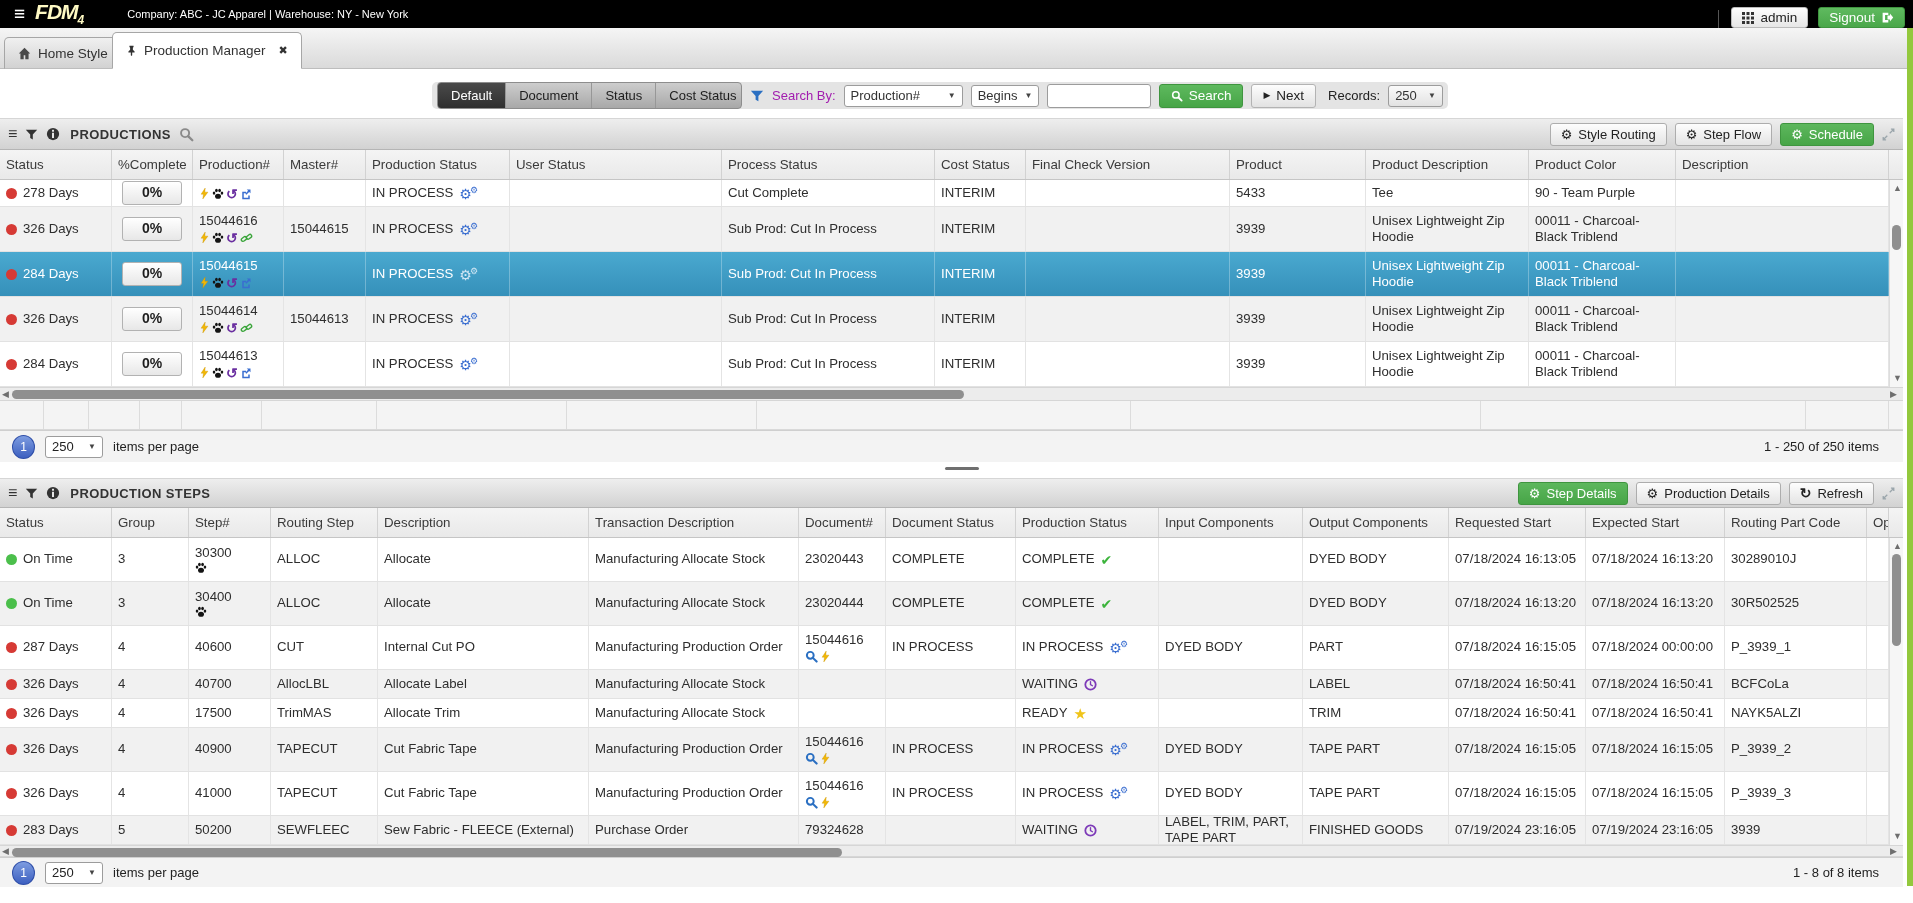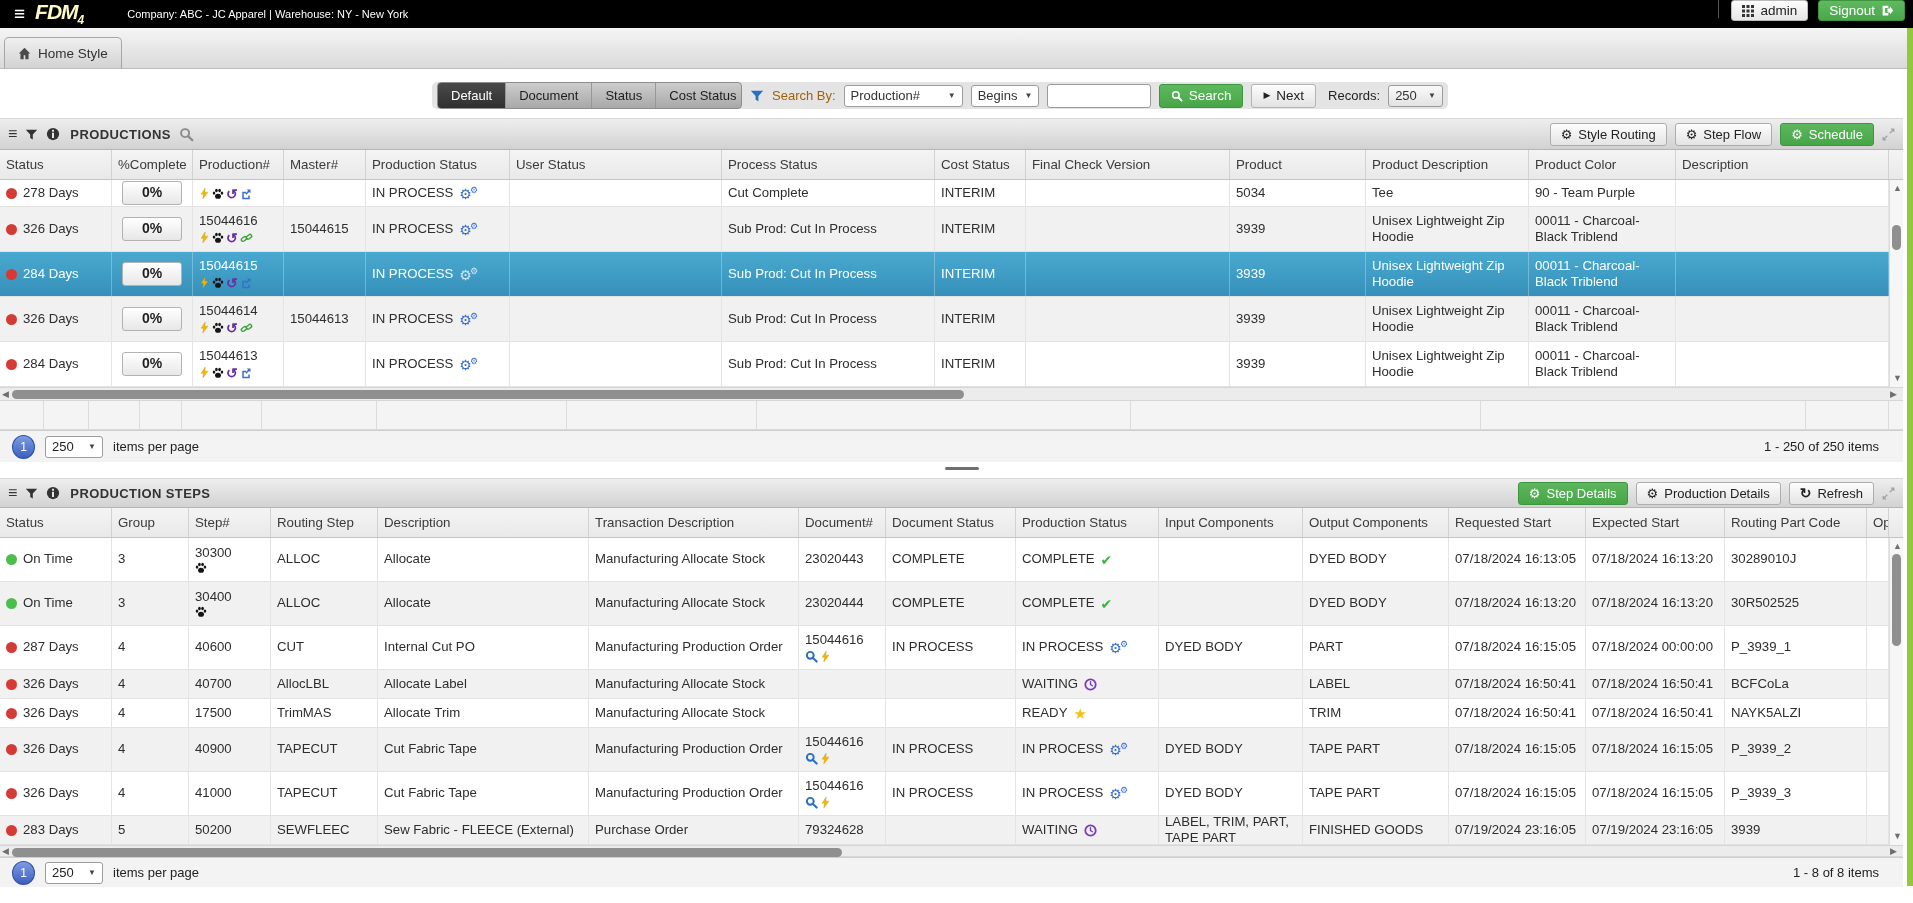--- a/index.html
+++ b/index.html
@@ -8,21 +8,21 @@
   .ic{display:inline-flex;align-items:center;justify-content:center;line-height:1;}
   svg{display:block;}
 
   
   .topbar{position:absolute;top:0;left:0;width:1913px;height:28px;background:#000;
           display:flex;align-items:center;color:#fff;}
   .menu-glyph{font-size:19px;font-weight:bold;color:#fff;margin:0 10px 0 14px;cursor:pointer;}
   .logo{font-style:italic;font-weight:bold;font-size:21px;letter-spacing:-1px;color:#fef9c3;}
   .logo sub{font-size:12px;font-weight:bold;}
   .company{font-size:11px;margin-left:44px;color:#fff;}
-  .tb-right{margin-left:auto;display:flex;align-items:flex-start;height:100%;}
+  .tb-right{margin-left:auto;display:flex;align-items:flex-end;height:100%;}
   .tb-div{width:1px;height:18px;background:#555;margin-right:12px;}
   .admin-btn{display:inline-flex;align-items:center;gap:6px;background:linear-gradient(#fdfdfd,#e6e6e6);
              border:1px solid #bbb;border-radius:3px;height:21px;padding:0 10px;font-size:13.5px;color:#222;
              font-family:inherit;cursor:pointer;}
   .signout-btn{display:inline-flex;align-items:center;gap:6px;background:linear-gradient(#5fba5f,#4aa74a);
              border:1px solid #3f953f;border-radius:3px;height:21px;padding:0 10px;margin:0 8px 0 10px;
              font-size:13.5px;color:#fff;font-family:inherit;cursor:pointer;}
 
   
   .tabbar{position:absolute;top:28px;left:0;width:1913px;height:40px;
@@ -35,21 +35,21 @@
 
   
   .search-strip{position:absolute;top:82px;left:432px;width:1016px;height:27px;background:#e4e4e4;
                 border-radius:5px;display:flex;align-items:center;padding:0 5px;gap:8px;box-sizing:border-box;}
   .seg-group{display:flex;height:25px;border-radius:4px;overflow:hidden;border:1px solid #8d8d8d;
              background:linear-gradient(#cdcdcd,#a8a8a8);}
   .seg{display:flex;align-items:center;padding:0 13px;font-size:13px;color:#1d1d1d;
        border-right:1px solid #979797;cursor:pointer;white-space:nowrap;}
   .seg:last-child{border-right:none;}
   .seg.active{background:linear-gradient(#4a4a4a,#2f2f2f);color:#fff;}
-  .searchby{color:#a16207;font-size:13px;white-space:nowrap;}
+  .searchby{color:#a21caf;font-size:13px;white-space:nowrap;}
   .sel{display:inline-flex;align-items:center;justify-content:space-between;background:#fff;
        border:1px solid #9c9c9c;border-radius:3px;height:22px;padding:0 6px;font-size:13px;
        box-sizing:border-box;cursor:pointer;white-space:nowrap;}
   .caret{font-size:8px;color:#444;margin-left:7px;}
   .search-input{width:98px;height:20px;border:1px solid #9c9c9c;border-radius:3px;font-family:inherit;}
   .btn-green{display:inline-flex;align-items:center;gap:6px;background:linear-gradient(#5eb95e,#47a547);
        border:1px solid #3f953f;border-radius:3px;height:24px;padding:0 11px;font-size:13.5px;color:#fff;
        font-family:inherit;cursor:pointer;white-space:nowrap;}
   .btn-plain{display:inline-flex;align-items:center;gap:6px;background:linear-gradient(#fdfdfd,#e2e2e2);
        border:1px solid #b3b3b3;border-radius:3px;height:24px;padding:0 11px;font-size:13.5px;color:#222;
@@ -150,20 +150,29 @@
 </div>
 
 <div class="tabbar">
   <div class="tab inactive">
     <span class="ic">
         <svg width="13" height="13" viewBox="0 0 16 16" fill="#4a4a4a">
           <path d="M8 1L1 8h2v7h4v-5h2v5h4V8h2z"></path>
         </svg>
       </span>
     <span>Home Style</span>
+  </div>
+  <div class="tab active">
+    <span class="ic">
+        <svg width="11" height="13" viewBox="0 0 16 16" fill="#333">
+          <path d="M5 1h6v2l-1 1v3l2.5 2.5V11H9v4l-1 1-1-1v-4H3.5V9.5L6 7V4L5 3z"></path>
+        </svg>
+      </span>
+    <span>Production Manager</span>
+    <span class="tab-close">✖</span>
   </div>
 </div>
 
 <div class="search-strip">
   <div class="seg-group" id="seg-group">
       <span class="seg active">
         <span>Default</span>
       </span>
       <span class="seg">
         <span>Document</span>
@@ -350,21 +359,21 @@
       <div class="c" style="width:213px">
         <span>Cut Complete</span>
       </div>
       <div class="c" style="width:91px">
         <span>INTERIM</span>
       </div>
       <div class="c" style="width:204px">
         <span></span>
       </div>
       <div class="c" style="width:136px">
-        <span>5034</span>
+        <span>5433</span>
       </div>
       <div class="c" style="width:163px">
         <span>Tee</span>
       </div>
       <div class="c" style="width:147px">
         <span>90 - Team Purple</span>
       </div>
       <div class="c" style="width:213px">
         <span></span>
       </div>

